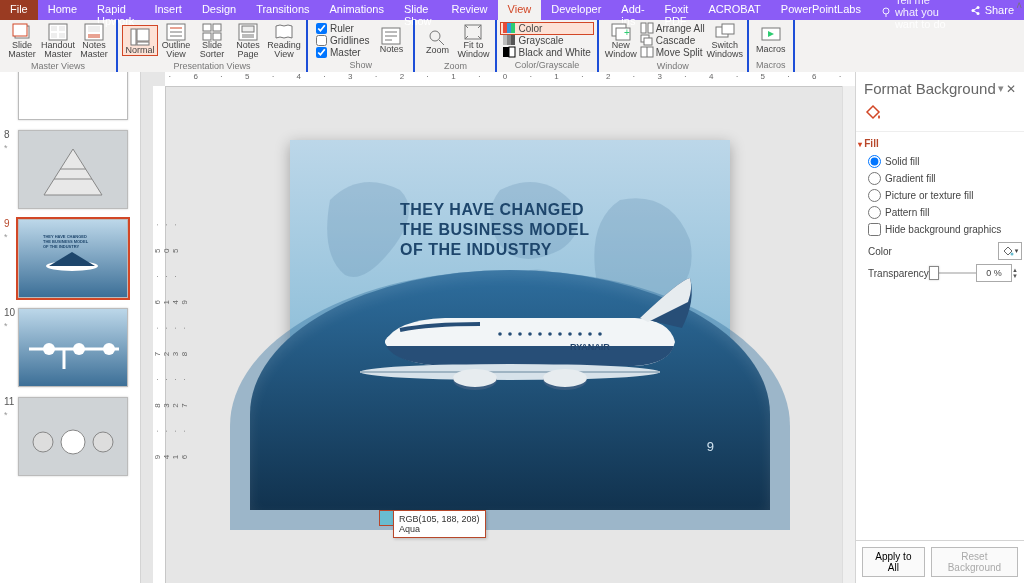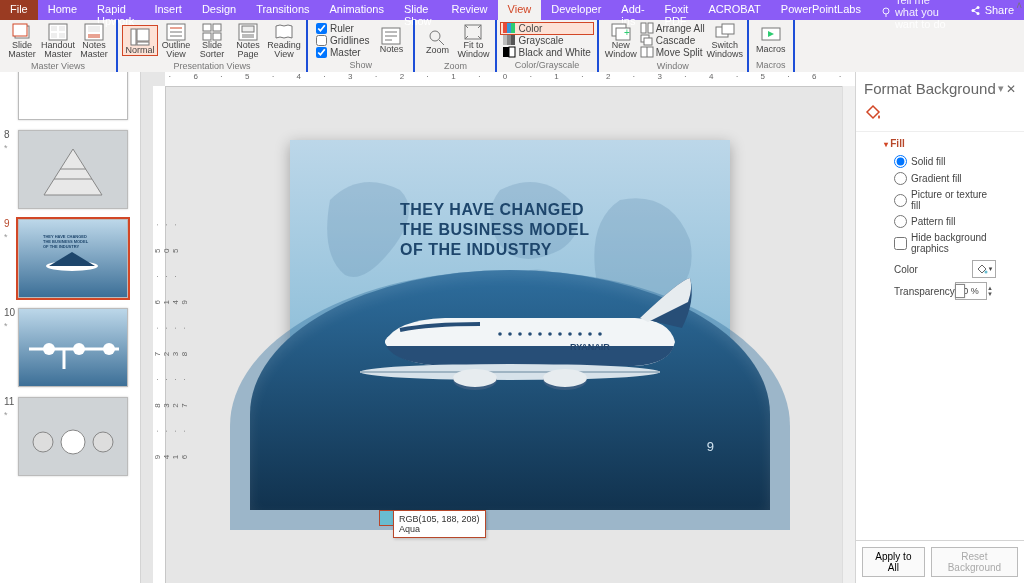--- a/index.html
+++ b/index.html
@@ -71,21 +71,21 @@
   .plane{position:absolute;left:50px;top:120px;width:360px;height:160px}
   
   .tooltip{position:absolute;left:228px;top:424px;background:#fff;border:1px solid #b7472a;font-size:9px;color:#333;padding:3px 5px;box-shadow:1px 1px 3px rgba(0,0,0,.2)}
   .swatch{position:absolute;left:214px;top:424px;width:14px;height:14px;border:1px solid #b7472a;background:rgb(105,188,208)}
   
   .fmt{width:168px;background:#fff;border-left:1px solid var(--pane-border);display:flex;flex-direction:column;font-size:11px}
   .fmt-head{display:flex;align-items:center;justify-content:space-between;padding:8px 8px 4px}
   .fmt-title{color:#666;font-size:15px}
   .fmt-close{font-size:12px;color:#666;cursor:default}
   .fmt-icon{padding:2px 8px 8px}
-  .fmt-section{border-top:1px solid #eee;padding:6px 28px}
+  .fmt-section{border-top:1px solid #eee;padding:6px 2px}
   .fmt-section .sec-title{color:#444;font-size:10px}
   .fmt-section .sec-title::before{content:"▸ ";font-size:8px}
   .fmt-section.open .sec-title::before{content:"▾ ";color:var(--pp-orange)}
   .radio-col{padding:6px 0 0 10px;display:flex;flex-direction:column;gap:4px;font-size:10px}
   .radio-col label{display:flex;align-items:center;gap:4px}
   .radio-col input{margin:0}
   .color-row{display:flex;align-items:center;justify-content:space-between;padding:6px 0 2px 10px;font-size:10px}
   .color-picker{width:22px;height:16px;border:1px solid #aaa;background:#fff;display:flex;align-items:center;justify-content:center}
   .trans-row{display:flex;align-items:center;padding:2px 0 0 10px;font-size:10px}
   .trans-row .track{flex:1;height:2px;background:#ccc;position:relative}

